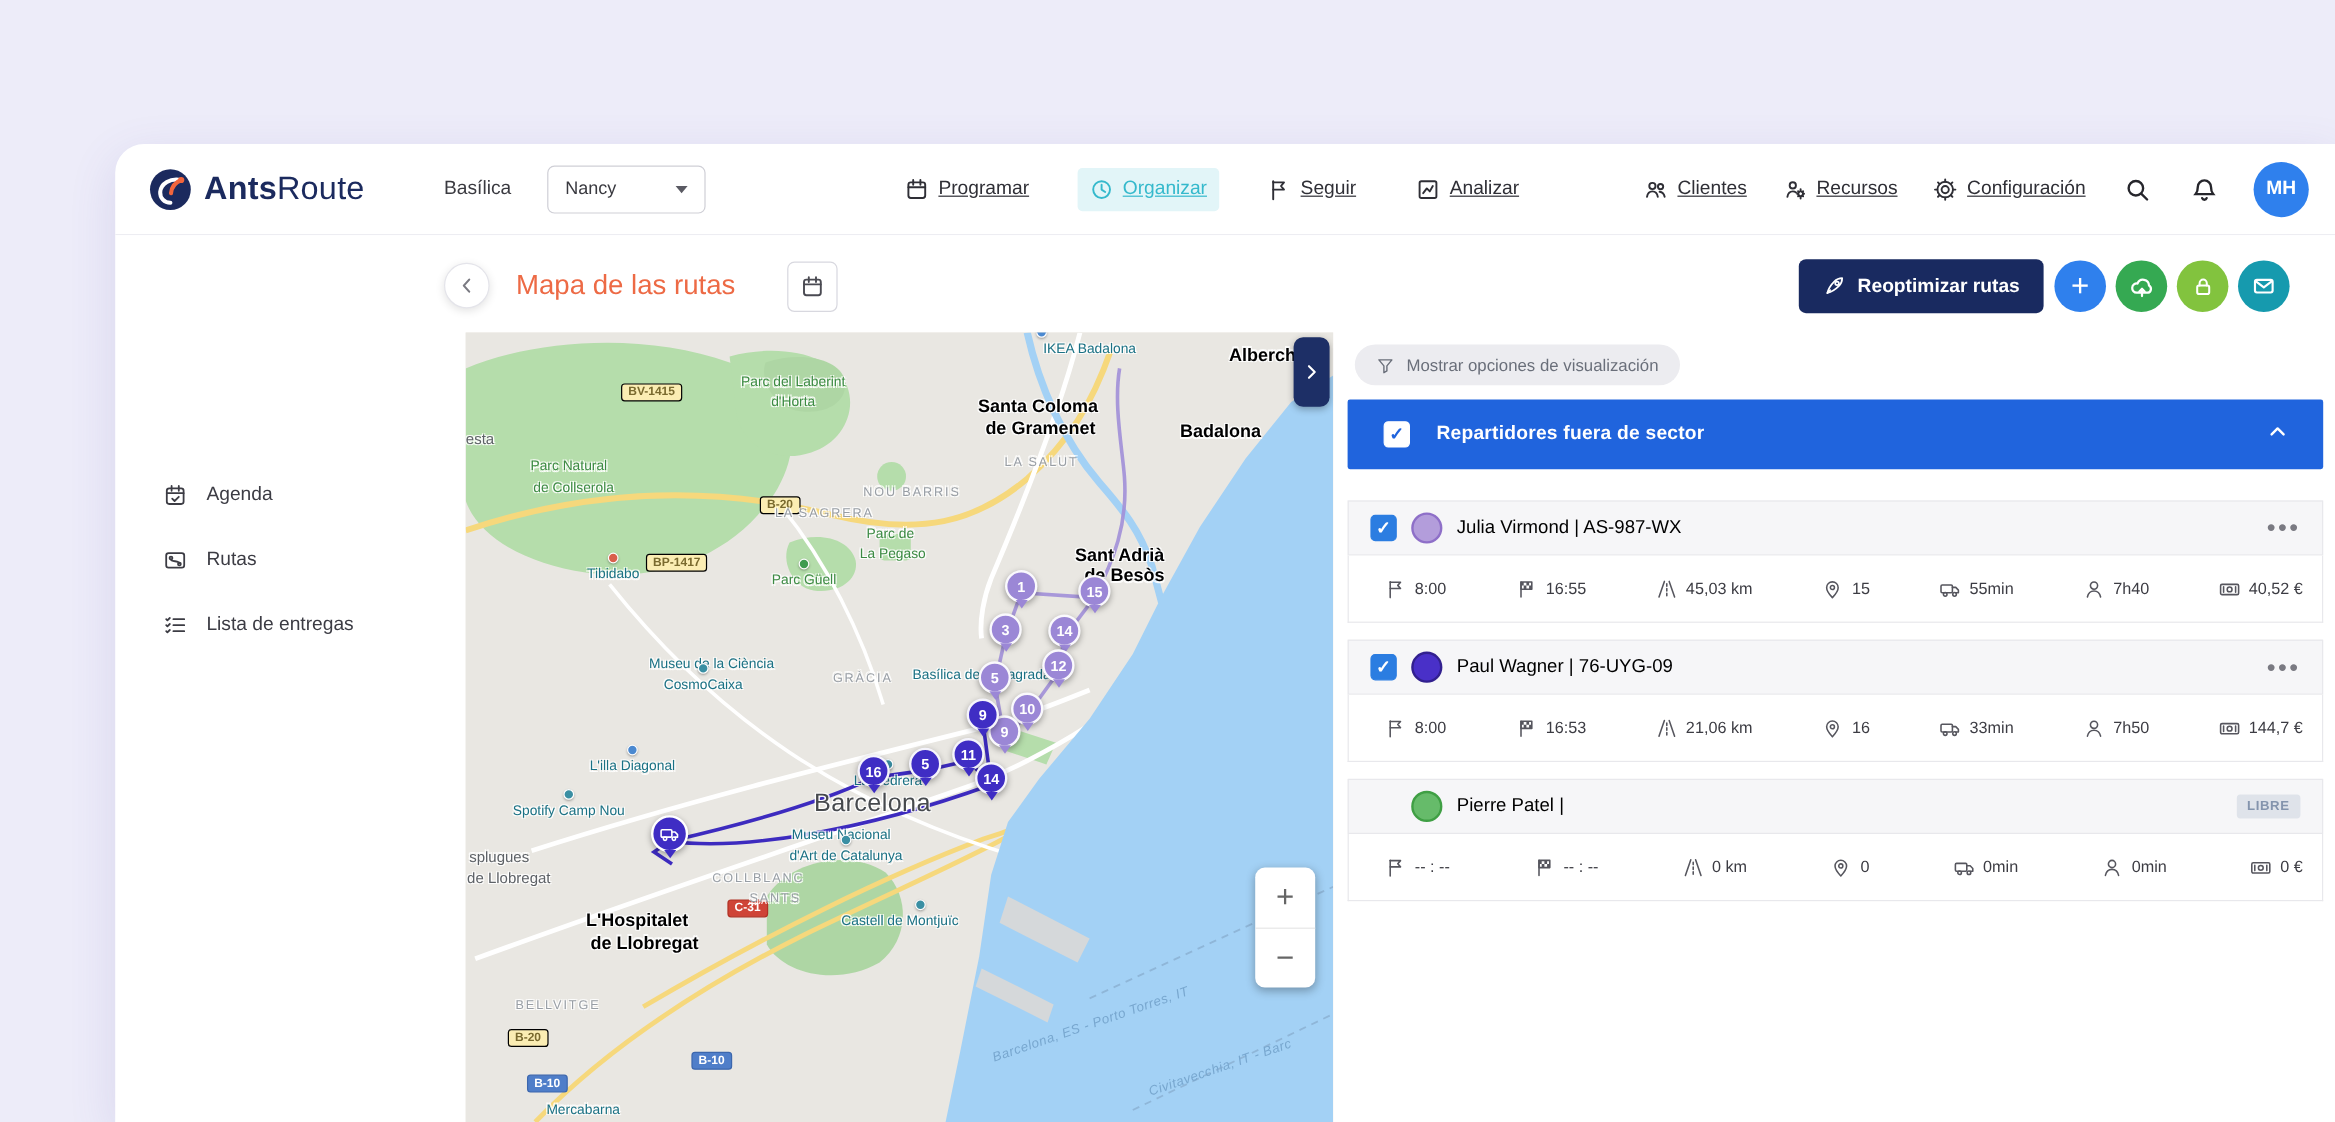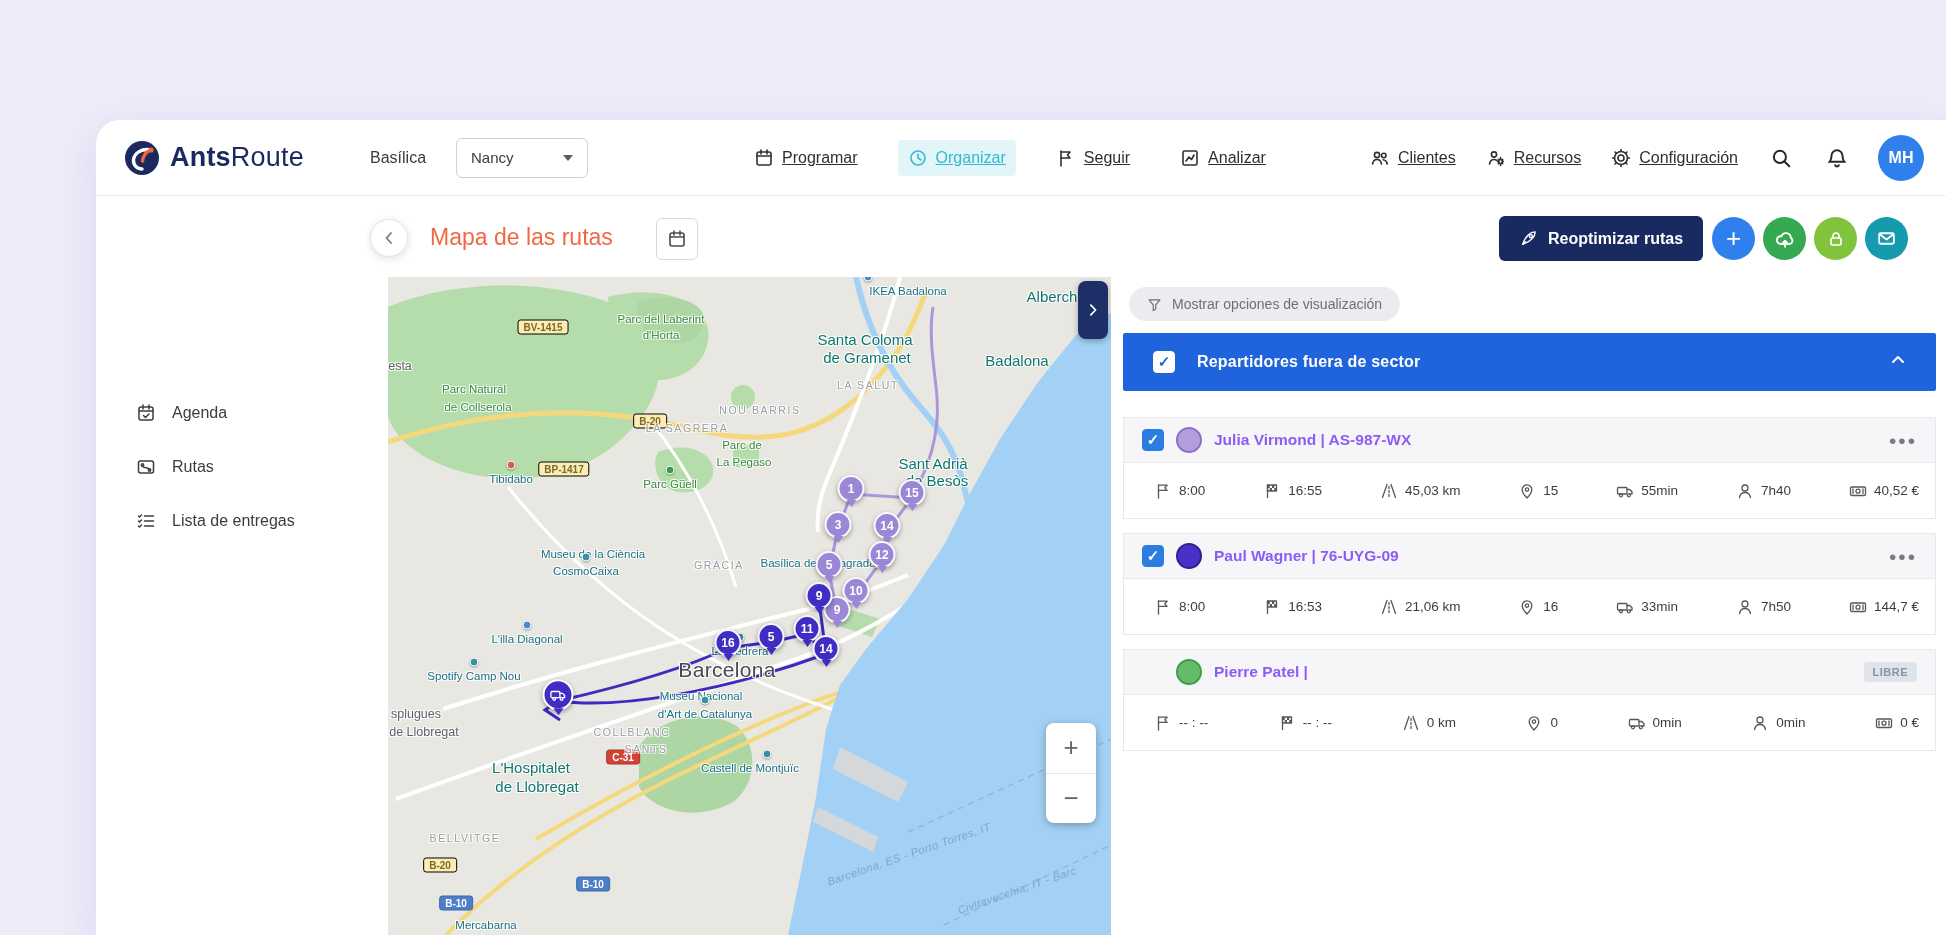--- a/index.html
+++ b/index.html
@@ -54,21 +54,21 @@
   .rb-cloud{left:1667px;background:#35a952;}
   .rb-lock{left:1718px;background:#82c33e;}
   .rb-mail{left:1769px;background:#169aae;}
   .round-btn svg{stroke:#fff;fill:none;stroke-width:1.7;stroke-linecap:round;stroke-linejoin:round;}
   
   .map{position:absolute;left:292px;top:157px;width:723px;height:658px;background:#e9e7e2;overflow:hidden;cursor:grab;}
   .map svg.base{position:absolute;left:0;top:0;}
   .mlabel{position:absolute;transform:translate(-50%,-50%);white-space:nowrap;
     text-shadow:-1px -1px 0 rgba(255,255,255,.85),1px -1px 0 rgba(255,255,255,.85),-1px 1px 0 rgba(255,255,255,.85),1px 1px 0 rgba(255,255,255,.85);}
   .mlabel.city-lg{font-size:21px;color:#46494d;letter-spacing:.3px;}
-  .mlabel.city{font-size:15px;color:#0f766e;}
+  .mlabel.city{font-size:15px;color:#000000;font-weight:bold;}
   .mlabel.town{font-size:12.5px;color:#5d6166;}
   .mlabel.area{font-size:10.5px;color:#989ea5;letter-spacing:1.6px;}
   .mlabel.poi{font-size:11.5px;color:#1a7184;}
   .mlabel.poi-g{font-size:11.5px;color:#3c8a43;}
   .mlabel.water{font-size:11px;color:#78a7cf;font-style:italic;text-shadow:none;letter-spacing:.5px;}
   .mdot{position:absolute;width:9px;height:9px;border-radius:50%;border:1.5px solid #fff;transform:translate(-50%,-50%);box-shadow:0 1px 2px rgba(0,0,0,.3);}
   .mbadge{position:absolute;transform:translate(-50%,-50%);font-size:10px;font-weight:700;padding:1px 5px;border-radius:3px;white-space:nowrap;}
   .mbadge.y{background:#fbedb3;border:1px solid #000000;color:#7a6a2f;}
   .mbadge.r{background:#cf4437;color:#fff;border:1px solid #b03225;}
   .mbadge.b{background:#4f7ec9;color:#fff;border:1px solid #3c67ad;}
@@ -99,21 +99,21 @@
   .group-chev{margin-left:auto;}
   .cbx{width:22px;height:22px;border-radius:4px;display:flex;align-items:center;justify-content:center;
     font-size:15px;font-weight:700;cursor:pointer;flex:none;}
   .cbx.blue{background:#2b7de1;color:#fff;border:1px solid #2b7de1;}
   .cbx.white{background:#fff;color:#2064dd;border:1px solid #fff;}
   .cb-spacer{width:22px;flex:none;}
   .cards{position:absolute;left:0;top:140px;right:0;}
   .driver-card{margin-bottom:14px;}
   .drv-head{height:46px;background:#f6f6f8;border:1px solid #e8e8ec;display:flex;align-items:center;gap:12px;padding:0 18px;}
   .avatar-dot{width:26px;height:26px;border-radius:50%;border:2px solid #999;flex:none;}
-  .drv-name{font-size:15.5px;color:#8b5cf6;font-weight:bold;}
+  .drv-name{font-size:15.5px;color:#000000;}
   .dots{margin-left:auto;color:#7a7a82;font-size:21px;letter-spacing:2px;cursor:pointer;line-height:1;}
   .libre{margin-left:auto;background:#dfe3ea;color:#8494ad;font-size:11px;font-weight:700;letter-spacing:.5px;
     padding:4px 9px;border-radius:3px;}
   .drv-stats{height:56px;background:#fff;border:1px solid #e8e8ec;border-top:none;display:flex;align-items:center;
     justify-content:space-between;padding:0 16px 0 30px;}
   .stat{display:flex;align-items:center;gap:7px;}
   .stat svg{stroke:#56565e;fill:none;stroke-width:1.3;stroke-linecap:round;stroke-linejoin:round;flex:none;}
   .sval{font-size:13.5px;color:#3c3c43;white-space:nowrap;}
 </style>
 </head>

